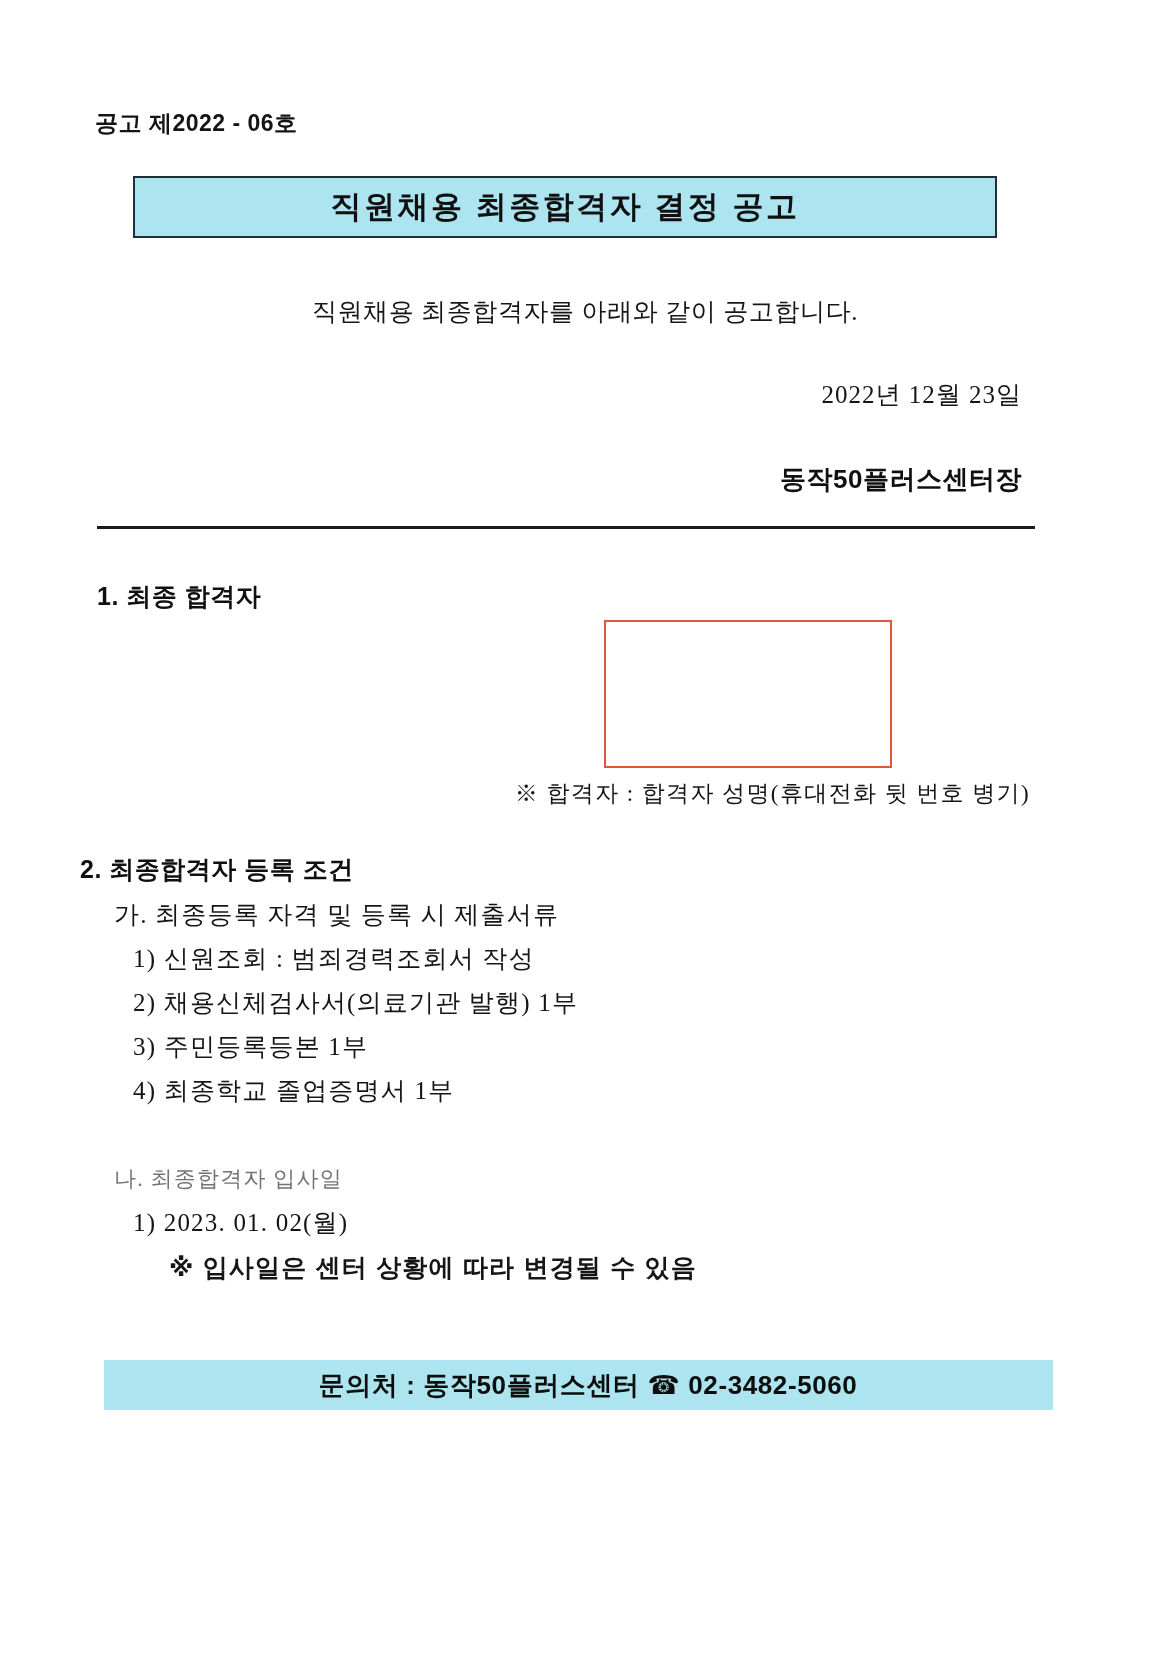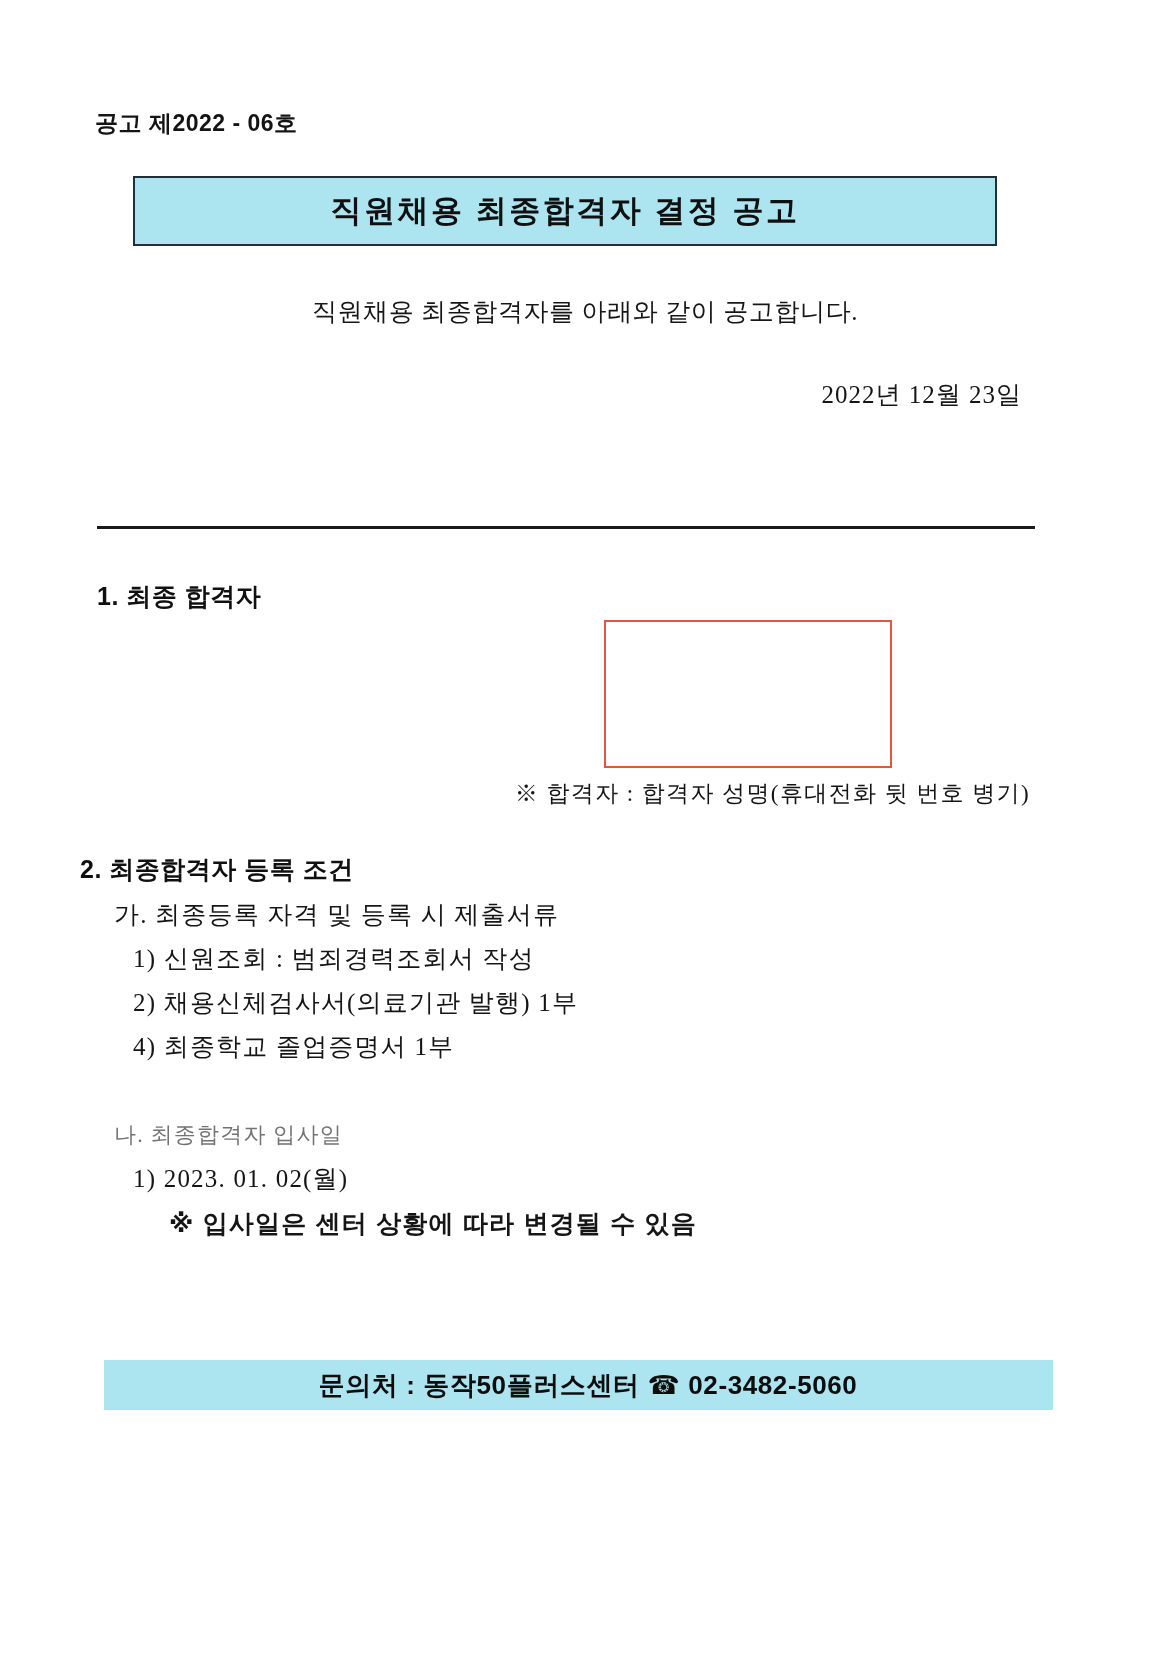--- a/index.html
+++ b/index.html
@@ -31,21 +31,21 @@
     letter-spacing: 0.5px;
     color: #141414;
   }
 
   
   .title-banner {
     position: absolute;
     left: 133px;
     top: 176px;
     width: 864px;
-    height: 70px;
+    height: 62px;
     background: #ace4ef;
     border: 2px solid #20303a;
     box-sizing: border-box;
     display: flex;
     align-items: center;
     justify-content: center;
   }
   .title-banner .title-text {
     font-family: "Liberation Sans", "DejaVu Sans", sans-serif;
     font-weight: bold;
@@ -232,38 +232,40 @@
   <div class="notice-no">공고 제2022 - 06호</div>
 
   <div class="title-banner">
     <span class="title-text">직원채용 최종합격자 결정 공고</span>
   </div>
 
   <div class="lead">직원채용 최종합격자를 아래와 같이 공고합니다.</div>
 
   <div class="doc-date">2022년 12월 23일</div>
 
+  <div class="doc-signer">동작50플러스센터장</div>
 
   <div class="divider"></div>
 
   <div class="sec-heading" id="sec1-heading">1. 최종 합격자</div>
 
 
   <div class="hl-box"></div>
 
   <div class="table-note">※ 합격자 : 합격자 성명(휴대전화 뒷 번호 병기)</div>
 
   <div class="sec-heading" id="sec2-heading">2. 최종합격자 등록 조건</div>
 
   <div class="body-list">
 
     <div class="li lvl-a">가. 최종등록 자격 및 등록 시 제출서류</div>
 
     <div class="li lvl-n">1) 신원조회 : 범죄경력조회서 작성</div>
     <div class="li lvl-n">2) 채용신체검사서(의료기관 발행) 1부</div>
+    <div class="li lvl-n">3) 주민등록등본 1부</div>
     <div class="li lvl-n">4) 최종학교 졸업증명서 1부</div>
 
     <div class="gap-block"></div>
 
     <div class="sub-b-heading">나. 최종합격자 입사일</div>
 
     <div class="li lvl-n">1) 2023. 01. 02(월)</div>
 
     <div class="li lvl-note note-bold">※ 입사일은 센터 상황에 따라 변경될 수 있음</div>
   </div>

